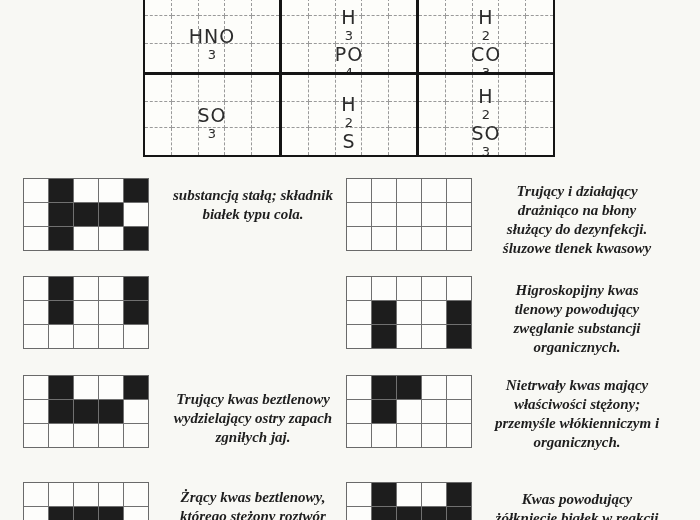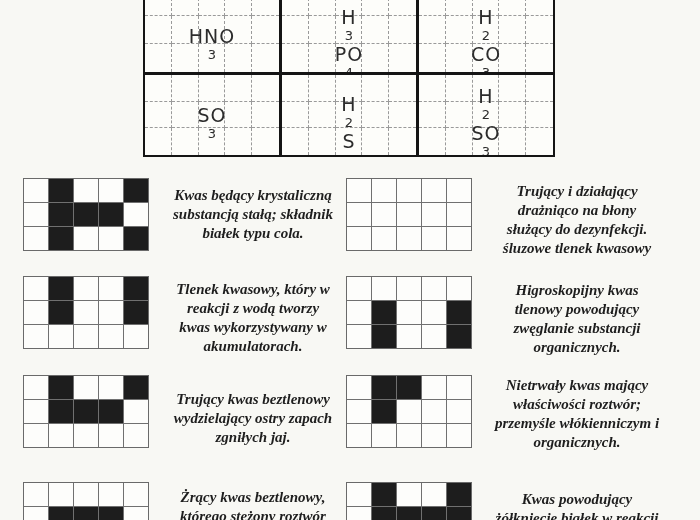--- a/index.html
+++ b/index.html
@@ -225,21 +225,20 @@
       <div class="gcell filled"></div>
       <div class="gcell filled"></div>
       <div class="gcell"></div>
       <div class="gcell"></div>
       <div class="gcell filled"></div>
       <div class="gcell"></div>
       <div class="gcell"></div>
       <div class="gcell filled"></div>
     </div>
     <div class="ctext">
-      <div class="tline">Kwas będący krystaliczną</div>
       <div class="tline">substancją stałą; składnik</div>
       <div class="tline">białek typu cola.</div>
     </div>
   </div>
 <div class="clue right" id="r1">
     <div class="cgrid">
       <div class="gcell"></div>
       <div class="gcell"></div>
       <div class="gcell"></div>
       <div class="gcell"></div>
@@ -273,26 +272,20 @@
       <div class="gcell filled"></div>
       <div class="gcell"></div>
       <div class="gcell"></div>
       <div class="gcell filled"></div>
       <div class="gcell"></div>
       <div class="gcell"></div>
       <div class="gcell"></div>
       <div class="gcell"></div>
       <div class="gcell"></div>
     </div>
-    <div class="ctext">
-      <div class="tline">Tlenek kwasowy, który w</div>
-      <div class="tline">reakcji z wodą tworzy</div>
-      <div class="tline">kwas wykorzystywany w</div>
-      <div class="tline">akumulatorach.</div>
-    </div>
   </div>
 <div class="clue right" id="r2">
     <div class="cgrid">
       <div class="gcell"></div>
       <div class="gcell"></div>
       <div class="gcell"></div>
       <div class="gcell"></div>
       <div class="gcell"></div>
       <div class="gcell"></div>
       <div class="gcell filled"></div>
@@ -349,21 +342,21 @@
       <div class="gcell"></div>
       <div class="gcell"></div>
       <div class="gcell"></div>
       <div class="gcell"></div>
       <div class="gcell"></div>
       <div class="gcell"></div>
       <div class="gcell"></div>
     </div>
     <div class="ctext">
       <div class="tline">Nietrwały kwas mający</div>
-      <div class="tline">właściwości roztwór;</div>
+      <div class="tline">właściwości stężony;</div>
       <div class="tline">przemyśle włókienniczym i</div>
       <div class="tline">organicznych.</div>
     </div>
   </div>
 <div class="clue left" id="l4">
     <div class="cgrid">
       <div class="gcell"></div>
       <div class="gcell"></div>
       <div class="gcell"></div>
       <div class="gcell"></div>

